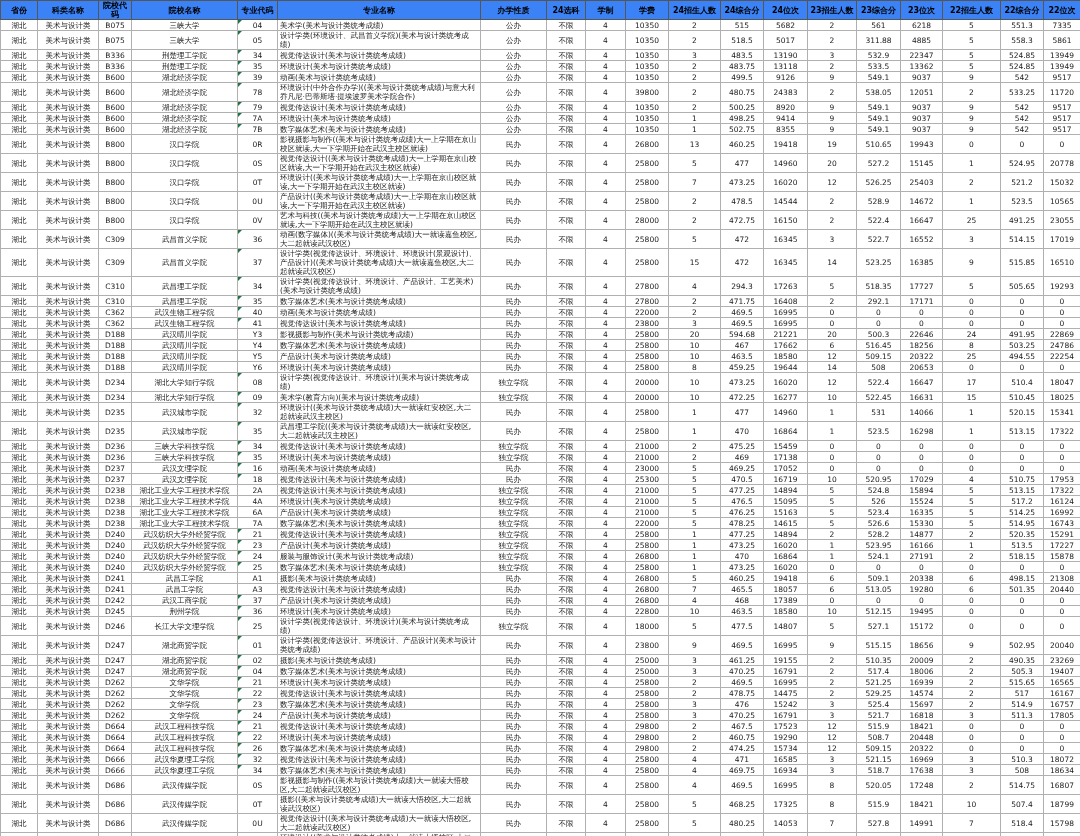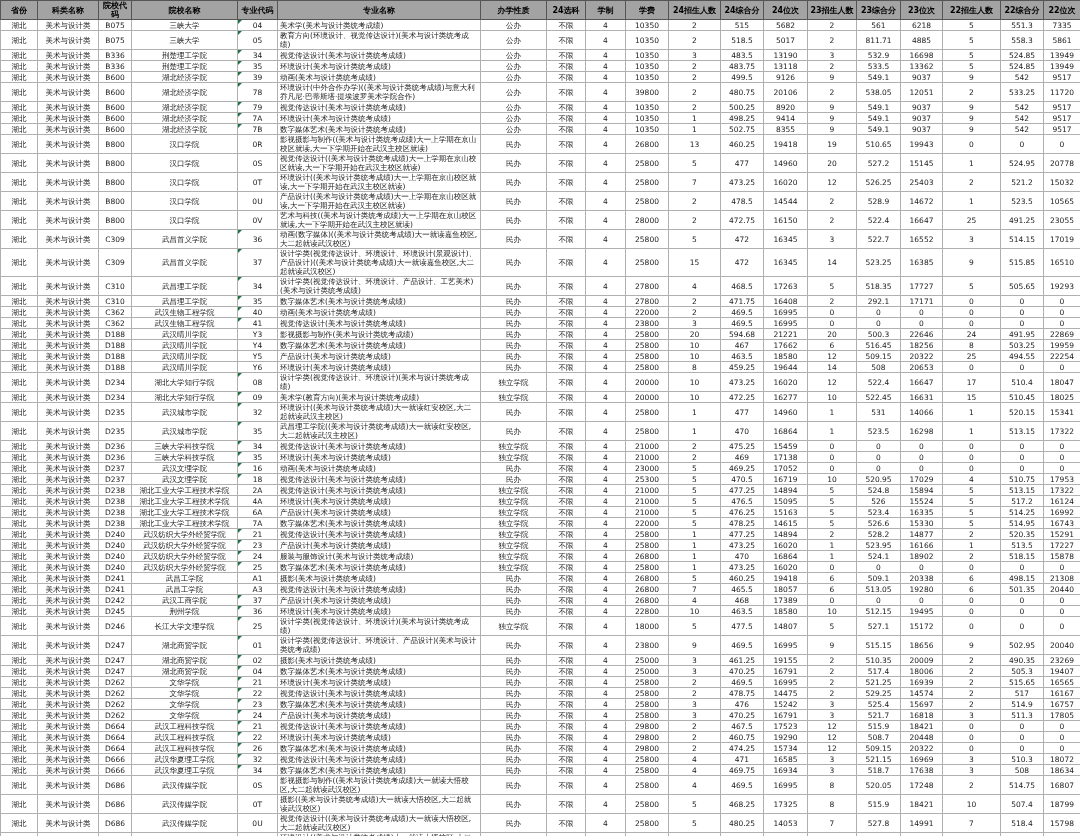--- a/index.html
+++ b/index.html
@@ -1,20 +1,20 @@
 <!DOCTYPE html>
 <html><head>
 <meta charset="utf-8">
 <style>
   html,body{margin:0;padding:0;background:#fff;}
   body{width:1080px;height:836px;overflow:hidden;font-family:"DejaVu Sans","Liberation Sans",sans-serif;}
   table{border-collapse:collapse;table-layout:fixed;width:1080px;}
   th,td{border:1px solid #b0b0b0;font-size:7.5px;line-height:9px;padding:0 1px;
         text-align:center;vertical-align:middle;color:#1a1a1a;word-break:break-all;overflow:hidden;}
-  th{font-weight:bold;font-size:8px;border:1px solid #555;background:#a3a3a3;height:11px;color:#000;}
+  th{font-weight:bold;font-size:8px;border:1px solid #555;background:#3b82f6;height:11px;color:#000;}
   td{height:10px;position:relative;}
   td.left{text-align:left;padding:0 2px;}
   td.flag::before{content:"";position:absolute;top:0;left:0;width:0;height:0;
         border-top:4px solid #217346;border-right:4px solid transparent;}
 </style>
 </head>
 <body>
 
 <table>
   <colgroup>
@@ -82,30 +82,30 @@
         <td>5</td>
         <td>551.3</td>
         <td>7335</td>
       </tr>
       <tr>
         <td>湖北</td>
         <td>美术与设计类</td>
         <td>B075</td>
         <td>三峡大学</td>
         <td class="flag">05</td>
-        <td class="left">教育方向(环境设计、视觉传达设计)(美术与设计类统考成绩)</td>
+        <td class="left">设计学类(环境设计、武昌首义学院)(美术与设计类统考成绩)</td>
         <td>公办</td>
         <td>不限</td>
         <td>4</td>
         <td>10350</td>
         <td>2</td>
         <td>518.5</td>
         <td>5017</td>
         <td>2</td>
-        <td>811.71</td>
+        <td>311.88</td>
         <td>4885</td>
         <td>5</td>
         <td>558.3</td>
         <td>5861</td>
       </tr>
       <tr>
         <td>湖北</td>
         <td>美术与设计类</td>
         <td>B336</td>
         <td>荆楚理工学院</td>
@@ -113,21 +113,21 @@
         <td class="left">视觉传达设计(美术与设计类统考成绩)</td>
         <td>公办</td>
         <td>不限</td>
         <td>4</td>
         <td>10350</td>
         <td>3</td>
         <td>483.5</td>
         <td>13190</td>
         <td>3</td>
         <td>532.9</td>
-        <td>16698</td>
+        <td>22347</td>
         <td>5</td>
         <td>524.85</td>
         <td>13949</td>
       </tr>
       <tr>
         <td>湖北</td>
         <td>美术与设计类</td>
         <td>B336</td>
         <td>荆楚理工学院</td>
         <td class="flag">35</td>
@@ -173,21 +173,21 @@
         <td>B600</td>
         <td>湖北经济学院</td>
         <td class="flag">78</td>
         <td class="left">环境设计(中外合作办学)((美术与设计类统考成绩)与意大利乔凡尼·巴蒂斯塔·提埃波罗美术学院合作)</td>
         <td>公办</td>
         <td>不限</td>
         <td>4</td>
         <td>39800</td>
         <td>2</td>
         <td>480.75</td>
-        <td>20106</td>
+        <td>24383</td>
         <td>2</td>
         <td>538.05</td>
         <td>12051</td>
         <td>2</td>
         <td>533.25</td>
         <td>11720</td>
       </tr>
       <tr>
         <td>湖北</td>
         <td>美术与设计类</td>
@@ -403,21 +403,21 @@
         <td>美术与设计类</td>
         <td>C310</td>
         <td>武昌理工学院</td>
         <td class="flag">34</td>
         <td class="left">设计学类(视觉传达设计、环境设计、产品设计、工艺美术)(美术与设计类统考成绩)</td>
         <td>民办</td>
         <td>不限</td>
         <td>4</td>
         <td>27800</td>
         <td>4</td>
-        <td>468.5</td>
+        <td>294.3</td>
         <td>17263</td>
         <td>5</td>
         <td>518.35</td>
         <td>17727</td>
         <td>5</td>
         <td>505.65</td>
         <td>19293</td>
       </tr>
       <tr>
         <td>湖北</td>
@@ -515,21 +515,21 @@
         <td>4</td>
         <td>25800</td>
         <td>10</td>
         <td>467</td>
         <td>17662</td>
         <td>6</td>
         <td>516.45</td>
         <td>18256</td>
         <td>8</td>
         <td>503.25</td>
-        <td>19959</td>
+        <td>24786</td>
       </tr>
       <tr>
         <td>湖北</td>
         <td>美术与设计类</td>
         <td>D188</td>
         <td>武汉晴川学院</td>
         <td>Y5</td>
         <td class="left">产品设计(美术与设计类统考成绩)</td>
         <td>民办</td>
         <td>不限</td>
@@ -869,21 +869,21 @@
         <td class="left">服装与服饰设计(美术与设计类统考成绩)</td>
         <td>独立学院</td>
         <td>不限</td>
         <td>4</td>
         <td>26800</td>
         <td>1</td>
         <td>470</td>
         <td>16864</td>
         <td>1</td>
         <td>524.1</td>
-        <td>18902</td>
+        <td>27191</td>
         <td>2</td>
         <td>518.15</td>
         <td>15878</td>
       </tr>
       <tr>
         <td>湖北</td>
         <td>美术与设计类</td>
         <td>D240</td>
         <td>武汉纺织大学外经贸学院</td>
         <td class="flag">25</td>

